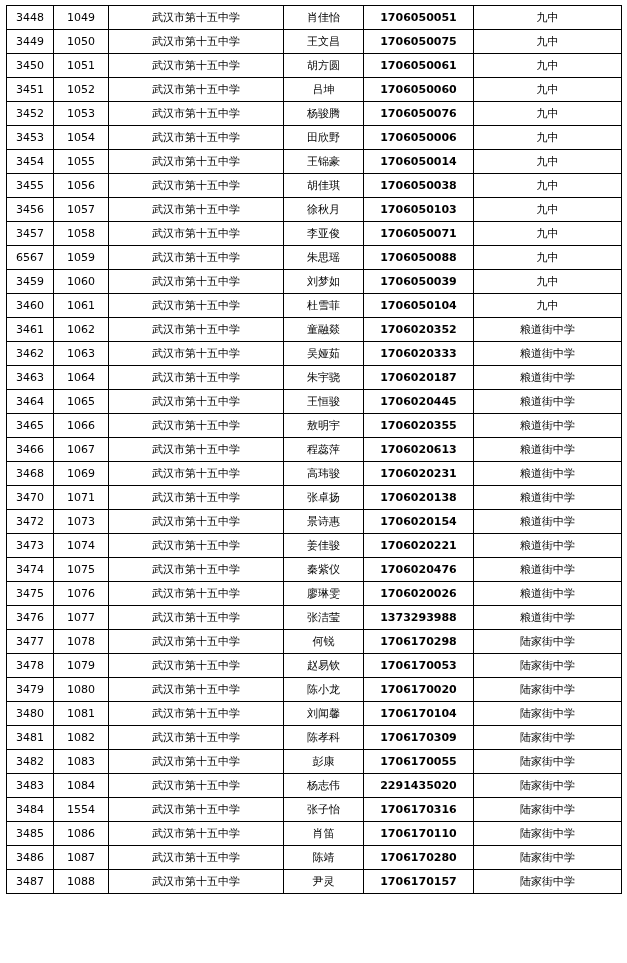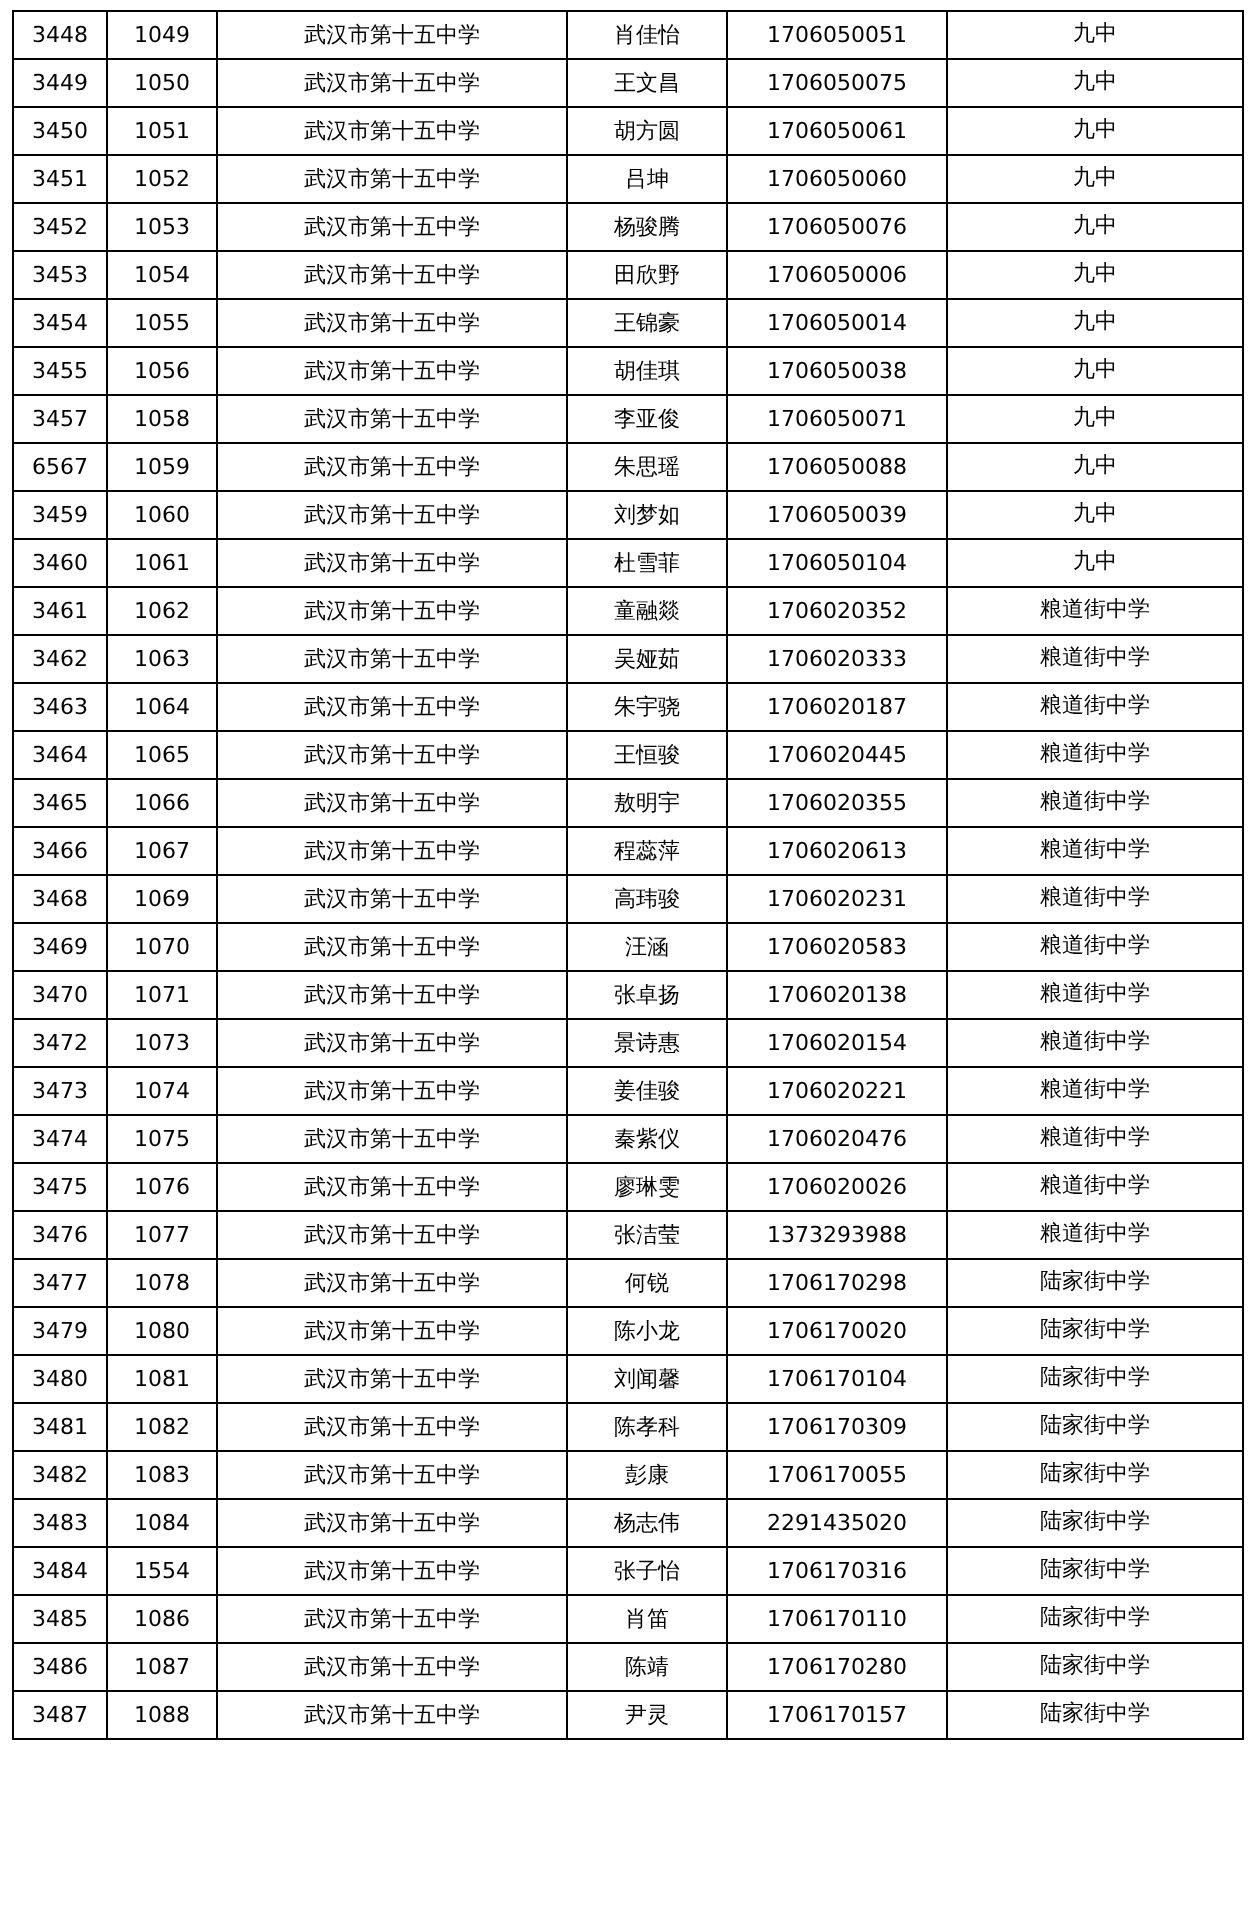--- a/index.html
+++ b/index.html
@@ -40,21 +40,21 @@
   }
   col.c0 { width: 47px; }
   col.c1 { width: 55px; }
   col.c2 { width: 175px; }
   col.c3 { width: 80px; }
   col.c4 { width: 110px; }
   col.c5 { width: 148px; }
   .cell-num { font-size: 11.5px; }
   .cell-school { font-size: 12px; letter-spacing: 0px; }
   .cell-name { font-size: 12px; }
-  .cell-id { font-size: 11.5px; }
+  .cell-id { font-size: 11.5px; font-weight: bold; }
   .cell-dest { font-size: 12px; font-family: Liberation Mono, monospace; }
 </style>
 </head>
 <body>
 
 <div class="sheet">
   <table class="roster">
     <colgroup>
       <col class="c0">
         <col class="c1">
@@ -122,20 +122,28 @@
         </tr>
         <tr>
           <td class="cell-num">3455</td>
           <td class="cell-num">1056</td>
           <td class="cell-school">武汉市第十五中学</td>
           <td class="cell-name">胡佳琪</td>
           <td class="cell-id">1706050038</td>
           <td class="cell-dest">九中</td>
         </tr>
         <tr>
+          <td class="cell-num">3456</td>
+          <td class="cell-num">1057</td>
+          <td class="cell-school">武汉市第十五中学</td>
+          <td class="cell-name">徐秋月</td>
+          <td class="cell-id">1706050103</td>
+          <td class="cell-dest">九中</td>
+        </tr>
+        <tr>
           <td class="cell-num">3457</td>
           <td class="cell-num">1058</td>
           <td class="cell-school">武汉市第十五中学</td>
           <td class="cell-name">李亚俊</td>
           <td class="cell-id">1706050071</td>
           <td class="cell-dest">九中</td>
         </tr>
         <tr>
           <td class="cell-num">6567</td>
           <td class="cell-num">1059</td>
@@ -210,28 +218,20 @@
         </tr>
         <tr>
           <td class="cell-num">3468</td>
           <td class="cell-num">1069</td>
           <td class="cell-school">武汉市第十五中学</td>
           <td class="cell-name">高玮骏</td>
           <td class="cell-id">1706020231</td>
           <td class="cell-dest">粮道街中学</td>
         </tr>
         <tr>
-          <td class="cell-num">3469</td>
-          <td class="cell-num">1070</td>
-          <td class="cell-school">武汉市第十五中学</td>
-          <td class="cell-name">汪涵</td>
-          <td class="cell-id">1706020583</td>
-          <td class="cell-dest">粮道街中学</td>
-        </tr>
-        <tr>
           <td class="cell-num">3470</td>
           <td class="cell-num">1071</td>
           <td class="cell-school">武汉市第十五中学</td>
           <td class="cell-name">张卓扬</td>
           <td class="cell-id">1706020138</td>
           <td class="cell-dest">粮道街中学</td>
         </tr>
         <tr>
           <td class="cell-num">3472</td>
           <td class="cell-num">1073</td>
@@ -271,20 +271,28 @@
           <td class="cell-name">张洁莹</td>
           <td class="cell-id">1373293988</td>
           <td class="cell-dest">粮道街中学</td>
         </tr>
         <tr>
           <td class="cell-num">3477</td>
           <td class="cell-num">1078</td>
           <td class="cell-school">武汉市第十五中学</td>
           <td class="cell-name">何锐</td>
           <td class="cell-id">1706170298</td>
+          <td class="cell-dest">陆家街中学</td>
+        </tr>
+        <tr>
+          <td class="cell-num">3478</td>
+          <td class="cell-num">1079</td>
+          <td class="cell-school">武汉市第十五中学</td>
+          <td class="cell-name">赵易钦</td>
+          <td class="cell-id">1706170053</td>
           <td class="cell-dest">陆家街中学</td>
         </tr>
         <tr>
           <td class="cell-num">3479</td>
           <td class="cell-num">1080</td>
           <td class="cell-school">武汉市第十五中学</td>
           <td class="cell-name">陈小龙</td>
           <td class="cell-id">1706170020</td>
           <td class="cell-dest">陆家街中学</td>
         </tr>

